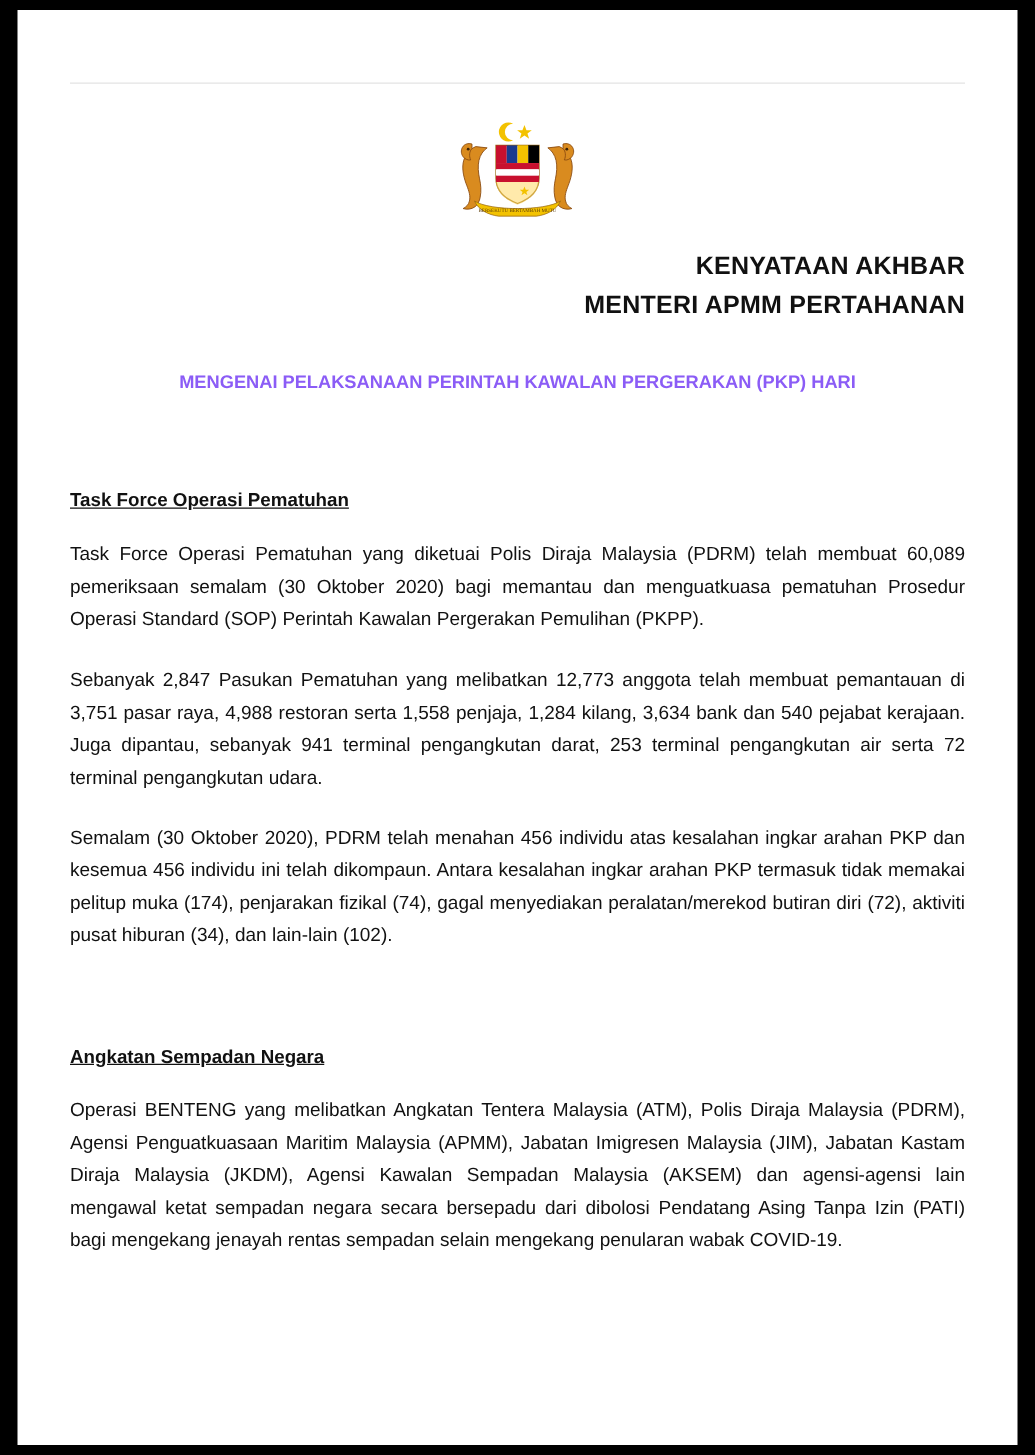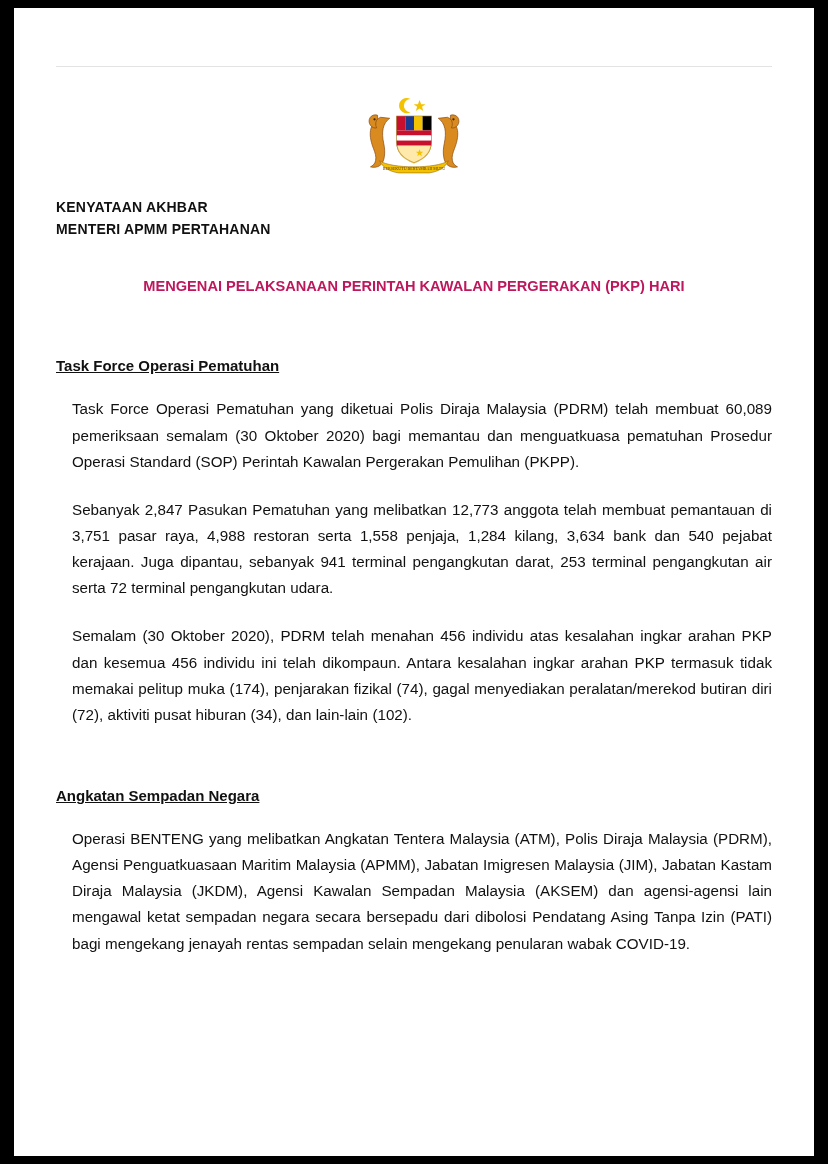--- a/index.html
+++ b/index.html
@@ -36,51 +36,51 @@
   .crest-wrap {
     text-align: center;
     margin-bottom: 14px;
   }
   .crest {
     display: inline-block;
     width: 132px;
     height: 86px;
   }
   .head-block {
-    text-align: left;
+    text-align: right;
     font-weight: bold;
-    font-size: 14px;
+    font-size: 20px;
     letter-spacing: 0.2px;
     color: #111;
     line-height: 1.55;
   }
   .head-block .l2 { }
   .subject {
     text-align: center;
     font-weight: bold;
     font-size: 14.6px;
-    color: #be185d;
+    color: #8b5cf6;
     line-height: 1.65;
     margin-top: 34px;
     padding: 0 10px;
   }
   .section-title {
     font-weight: bold;
     font-size: 15px;
     color: #111;
     text-decoration: underline;
-    margin-top: 59px;
+    margin-top: 74px;
     margin-bottom: 0;
   }
   p.body {
     font-size: 15.2px;
     color: #111;
     line-height: 1.72;
     text-align: justify;
-    margin: 22px 0 0 16px;
+    margin: 22px 0 0 0;
     word-spacing: 0.1px;
   }
 </style>
 </head>
 <body>
 
 <div class="page">
   <div class="content">
 
     <div class="top-rule"></div>

